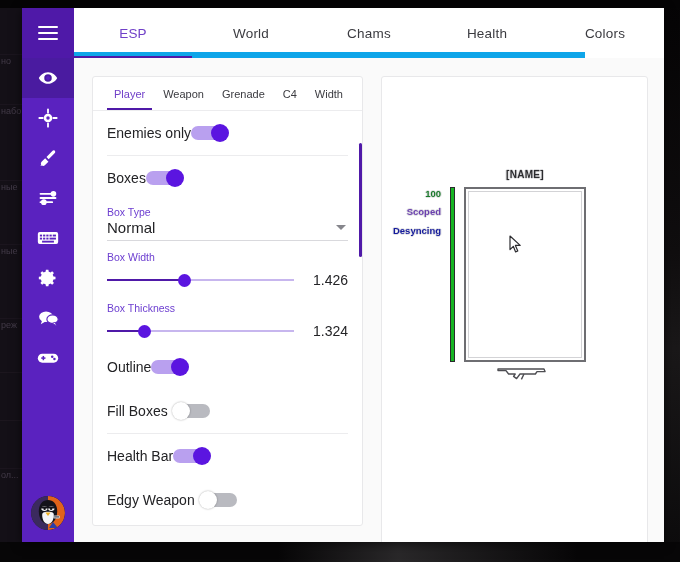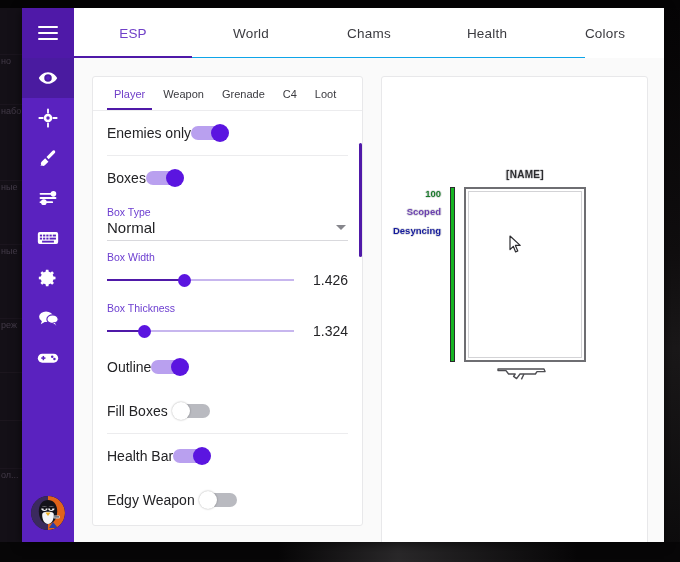--- a/index.html
+++ b/index.html
@@ -56,21 +56,21 @@
     width: 642px; height: 534px;
     background: #ffffff;
     box-shadow: 0 2px 10px rgba(0,0,0,.6);
     overflow: hidden;
   }
 
   
   #topbar {
     position: absolute; left: 0; top: 0; width: 563px; height: 50px;
     background: #ffffff;
-    border-bottom: 1px solid #0ea5e9;
+    border-bottom: 6px solid #0ea5e9;
   }
   #hamburger-cell {
     position: absolute; left: 0; top: 0; width: 52px; height: 50px;
     background: #4f19a8;
     display: flex; align-items: center; justify-content: center;
     cursor: pointer;
   }
   .ham-bars { width: 20px; }
   .ham-bars span {
     display: block; height: 2px; background: #fff; border-radius: 1px;
@@ -443,21 +443,21 @@
         <div class="subtab">
             <span>Weapon</span>
           </div>
         <div class="subtab">
             <span>Grenade</span>
           </div>
         <div class="subtab">
             <span>C4</span>
           </div>
         <div class="subtab">
-            <span>Loot</span>
+            <span>Width</span>
           </div>
       </div>
 
       <div id="settings-list">
 
         <div class="row">
           <span class="row-label">Enemies only</span>
           <span class="toggle on">
             <span class="track"></span>
             <span class="knob"></span>

